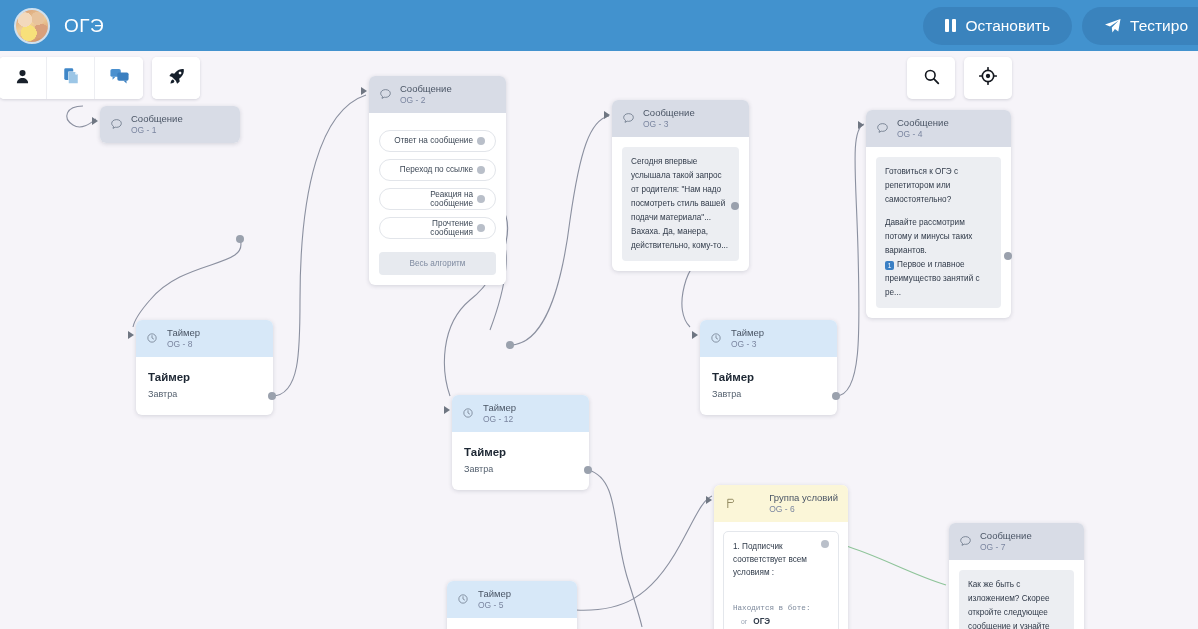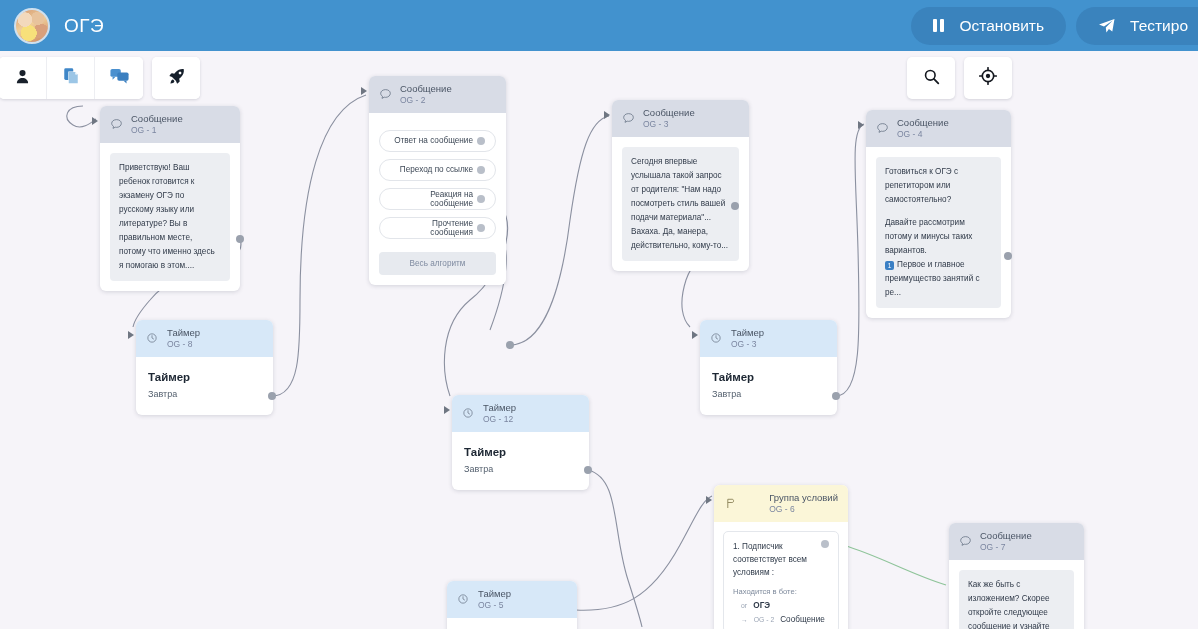--- a/index.html
+++ b/index.html
@@ -25,21 +25,21 @@
       linear-gradient(150deg,#d2956f,#f0cf9a 45%,#c9835f);
     border: 2px solid #cfe0ee; flex: 0 0 auto;
   }
   .brand-title {
     color: #ffffff; font-size: 19px; margin-left: 14px; letter-spacing: .5px;
   }
   .header-actions {
     margin-left: auto; display: flex; align-items: center; gap: 10px; padding-right: 0;
   }
   .hbtn {
-    display: flex; align-items: center; gap: 15px; height: 38px;
+    display: flex; align-items: center; gap: 9px; height: 38px;
     padding: 0 22px; border-radius: 19px; background: #3a83bd;
     color: #ffffff; font-size: 15.5px; white-space: nowrap;
   }
   .hbtn.last { border-radius: 19px 0 0 19px; padding-right: 10px; }
   .ico-pause { display: inline-flex; gap: 3px; }
   .ico-pause i { display: block; width: 4px; height: 13px; background: #fff; border-radius: 1px; }
   .ico-send svg { display: block; }
 
   
   .toolbar-left {
@@ -109,21 +109,21 @@
   }
 
   .timer-name { font-size: 11.5px; font-weight: bold; color: #1d2733; }
   .timer-val  { font-size: 9px; color: #55616f; margin-top: 6px; }
 
   .cond-card {
     border: 1px solid #e4e7ec; border-radius: 5px; padding: 8px 9px;
   }
   .cond-row1 { display: flex; align-items: flex-start; gap: 6px; }
   .cond-t1 { font-size: 8.2px; color: #2f3a49; line-height: 1.6; flex: 1; }
-  .cond-sub { font-size: 7.6px; color: #7e8a9c; margin-top: 8px; }
+  .cond-sub { font-size: 7.6px; color: #7e8a9c; margin-top: 25px; font-family: Liberation Mono, monospace; }
   .cond-li { display: flex; align-items: center; gap: 6px; margin-top: 5px; padding-left: 8px; }
   .cond-tag { font-size: 6.8px; color: #9aa4b4; }
   .cond-val { font-size: 8.2px; color: #2f3a49; font-weight: bold; }
   .cond-val.reg { font-weight: normal; }
 
   .port-out {
     position: absolute; width: 8px; height: 8px; border-radius: 50%;
     background: #9aa1ad; z-index: 12;
   }
   .port-in {
@@ -255,23 +255,20 @@
       <div class="node-head head-msg">
         <span class="head-icon">
           <svg width="11" height="10" viewBox="0 0 12 11">
               <path d="M6 .7C3 .7.7 2.5.7 4.8c0 1.3.8 2.5 2 3.3l-.5 2.2 2.4-1.3c.5.1.9.2 1.4.2 3 0 5.3-1.9 5.3-4.4S9 .7 6 .7z" fill="none" stroke="#6a7687" stroke-width=".9"></path>
             </svg>
         </span>
         <span class="head-txt">
           <span class="head-title" style="display:block">Сообщение</span>
           <span class="head-sub" style="display:block">OG - 1</span>
         </span>
-      </div>
-      <div class="node-body">
-        <div class="bubble">Приветствую! Ваш ребенок готовится к экзамену ОГЭ по русскому языку или литературе? Вы в правильном месте, потому что именно здесь я помогаю в этом....</div>
       </div>
     </div>
     <div class="port-in" style="left:92px; top:117px;"></div>
     <div class="port-out" style="left:236px; top:235px;"></div>
 
     <div class="node" style="left:369px; top:76px; width:137px;">
       <div class="node-head head-msg">
         <span class="head-icon">
           <svg width="11" height="10" viewBox="0 0 12 11">
               <path d="M6 .7C3 .7.7 2.5.7 4.8c0 1.3.8 2.5 2 3.3l-.5 2.2 2.4-1.3c.5.1.9.2 1.4.2 3 0 5.3-1.9 5.3-4.4S9 .7 6 .7z" fill="none" stroke="#6a7687" stroke-width=".9"></path>

